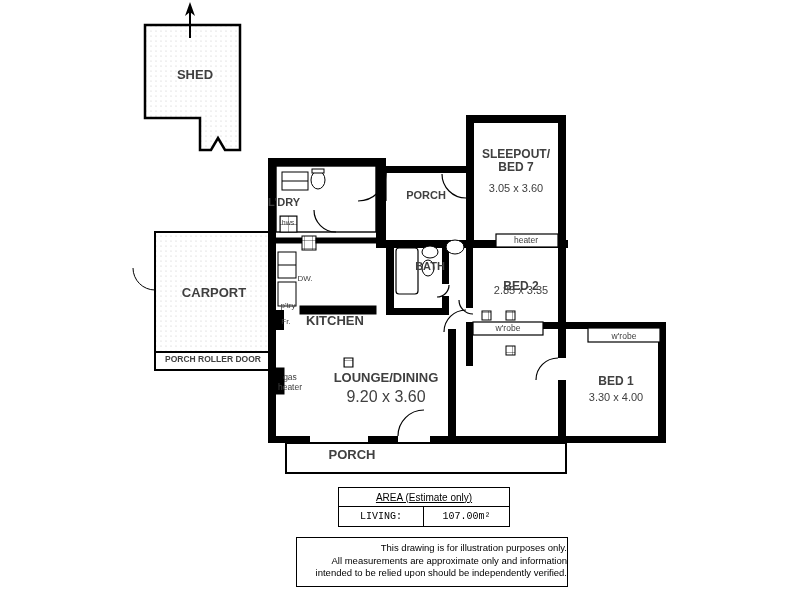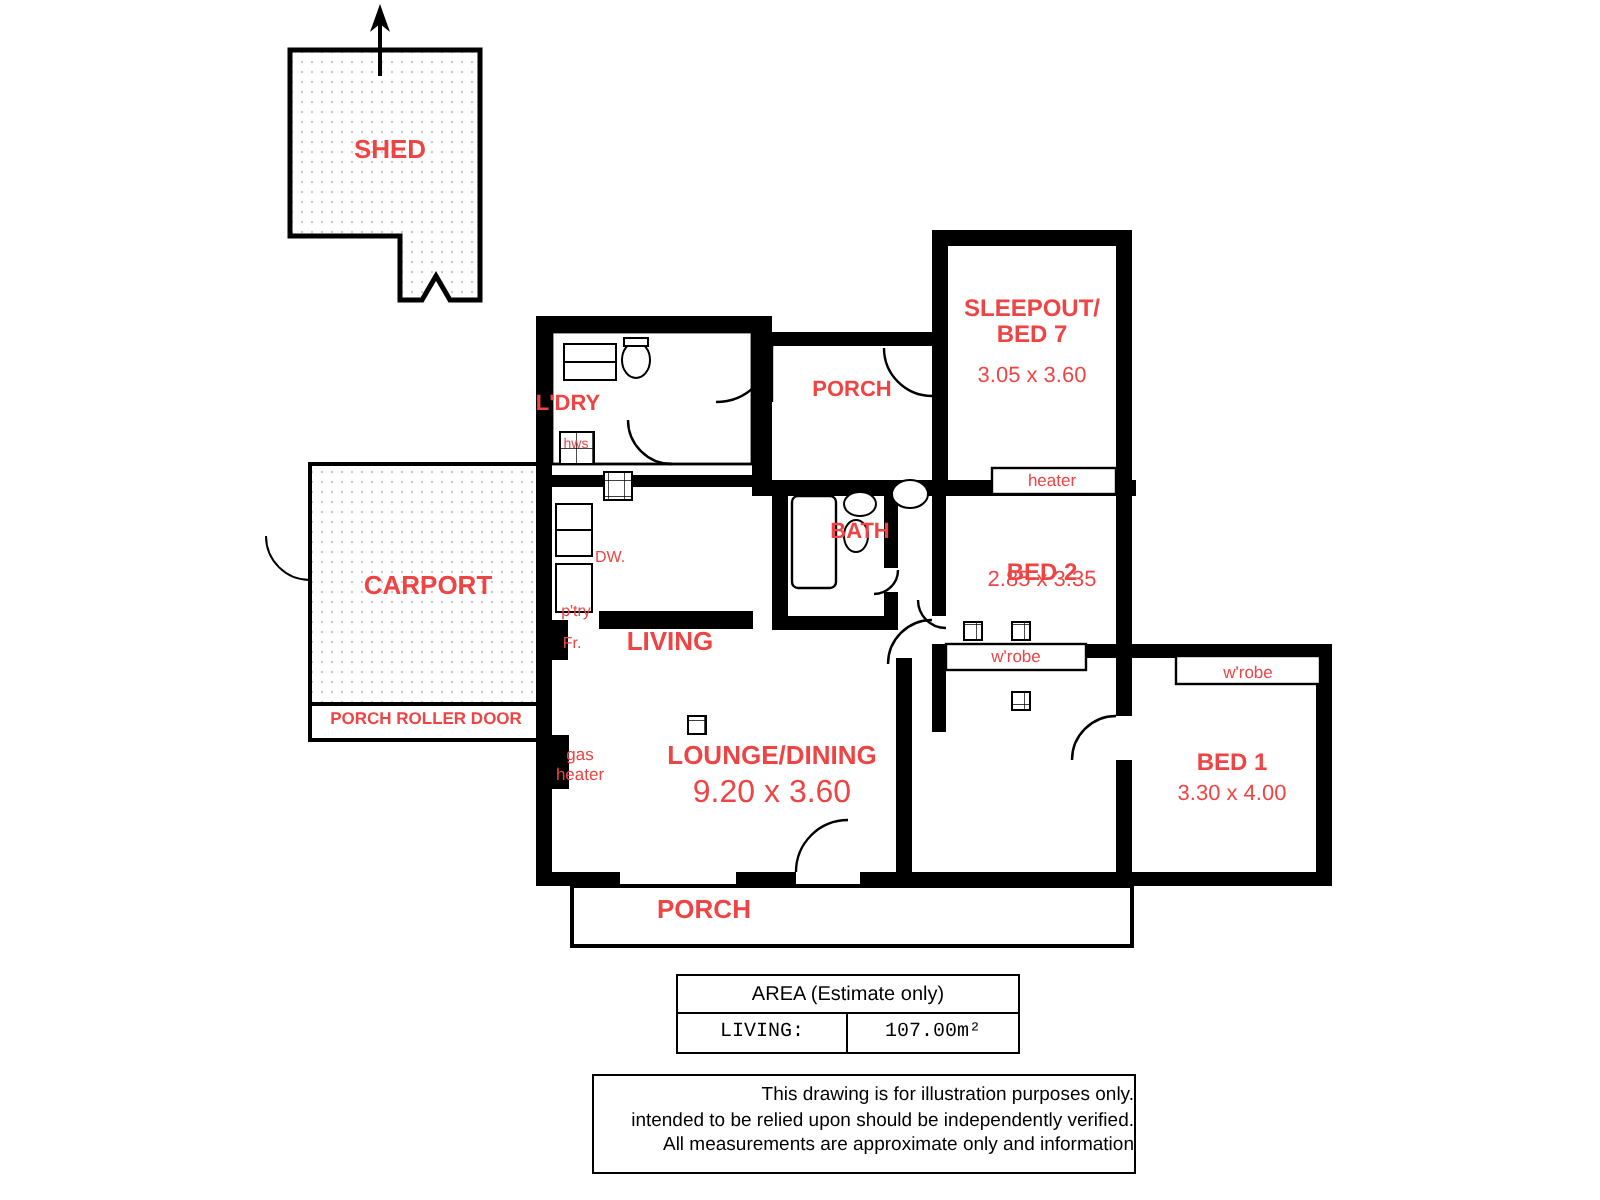--- a/index.html
+++ b/index.html
@@ -20,40 +20,41 @@
     left: 0;
     top: 0;
     width: 800px;
     height: 600px;
   }
   .lbl {
     position: absolute;
     text-align: center;
     line-height: 1.12;
     white-space: pre;
-    color: #ef4444;
+    color: #404040;
   }
   .lbl.room {
     font-weight: bold;
   }
   .tbl {
     position: absolute;
     border: 1px solid #000;
     box-sizing: border-box;
     background: #fff;
   }
   .tbl .row {
     display: flex;
     height: 50%;
     box-sizing: border-box;
   }
   .tbl .row.top {
     border-bottom: 1px solid #000;
     justify-content: center;
     align-items: center;
+    text-decoration: underline;
   }
   .tbl .row.bot > div {
     display: flex;
     align-items: center;
     box-sizing: border-box;
     font-family: Liberation Mono, monospace;
   }
   .tbl .c1 {
     width: 50%;
     justify-content: center;
@@ -222,21 +223,21 @@
 <div class="lbl room" style="left:408px; top:260px; width:44px; font-size:11px;">BATH</div>
 
 <div class="lbl" style="left:500px; top:236px; width:52px; font-size:8.5px;">heater</div>
 <div class="lbl room" style="left:478px; top:268px; width:86px; font-size:12px;margin-top:12px;">BED 2</div>
 <div class="lbl" style="left:472px; top:284px; width:98px; font-size:11px;">2.85 x 3.35</div>
 <div class="lbl" style="left:478px; top:324px; width:60px; font-size:8.5px;">w'robe</div>
 
 <div class="lbl" style="left:292px; top:275px; width:26px; font-size:8px;">DW.</div>
 <div class="lbl" style="left:275px; top:302px; width:26px; font-size:8px;">p'try</div>
 <div class="lbl" style="left:275px; top:318px; width:22px; font-size:8px;">Fr.</div>
-<div class="lbl room" style="left:296px; top:314px; width:78px; font-size:13px;">LIVING</div>
+<div class="lbl room" style="left:296px; top:314px; width:78px; font-size:13px;">KITCHEN</div>
 
 <div class="lbl" style="left:272px; top:373px; width:36px; font-size:8.5px;">gas
 heater</div>
 
 <div class="lbl room" style="left:296px; top:371px; width:180px; font-size:13px;">LOUNGE/DINING</div>
 <div class="lbl" style="left:296px; top:388px; width:180px; font-size:16px;">9.20 x 3.60</div>
 
 <div class="lbl" style="left:594px; top:332px; width:60px; font-size:8.5px;">w'robe</div>
 <div class="lbl room" style="left:568px; top:375px; width:96px; font-size:12px;">BED 1</div>
 <div class="lbl" style="left:564px; top:391px; width:104px; font-size:11px;">3.30 x 4.00</div>
@@ -248,15 +249,15 @@
     <span style="font-size:10px;">AREA (Estimate only)</span>
   </div>
   <div class="row bot">
     <div class="c1" style="font-size:10px;">LIVING:</div>
     <div class="c2" style="font-size:10px;">107.00m²</div>
   </div>
 </div>
 
 <div class="disclaimer" style="left:296px; top:537px; width:272px; height:50px; font-size:9.5px;">
   <div>This drawing is for illustration purposes only.</div>
+  <div>All measurements are approximate only and information</div>
   <div>intended to be relied upon should be independently verified.</div>
-  <div>All measurements are approximate only and information</div>
 </div>
 
 </body></html>

